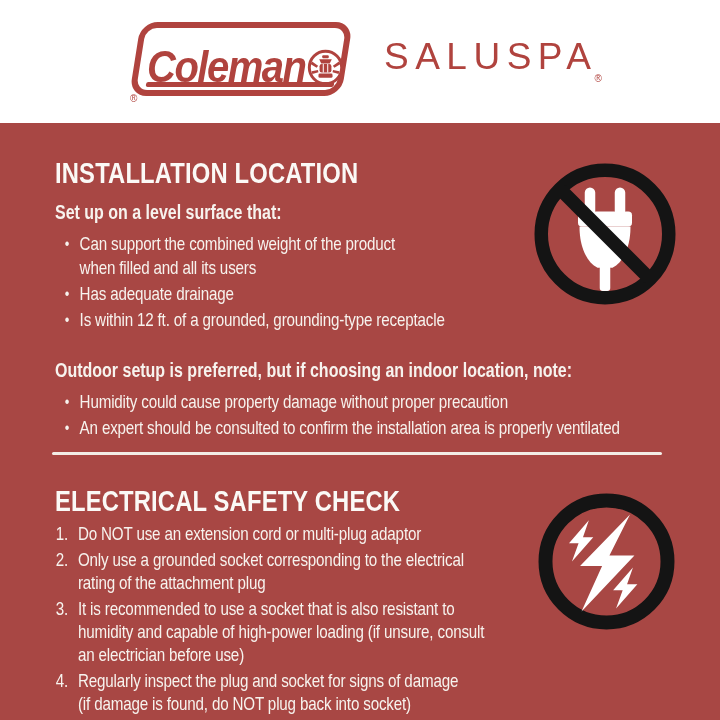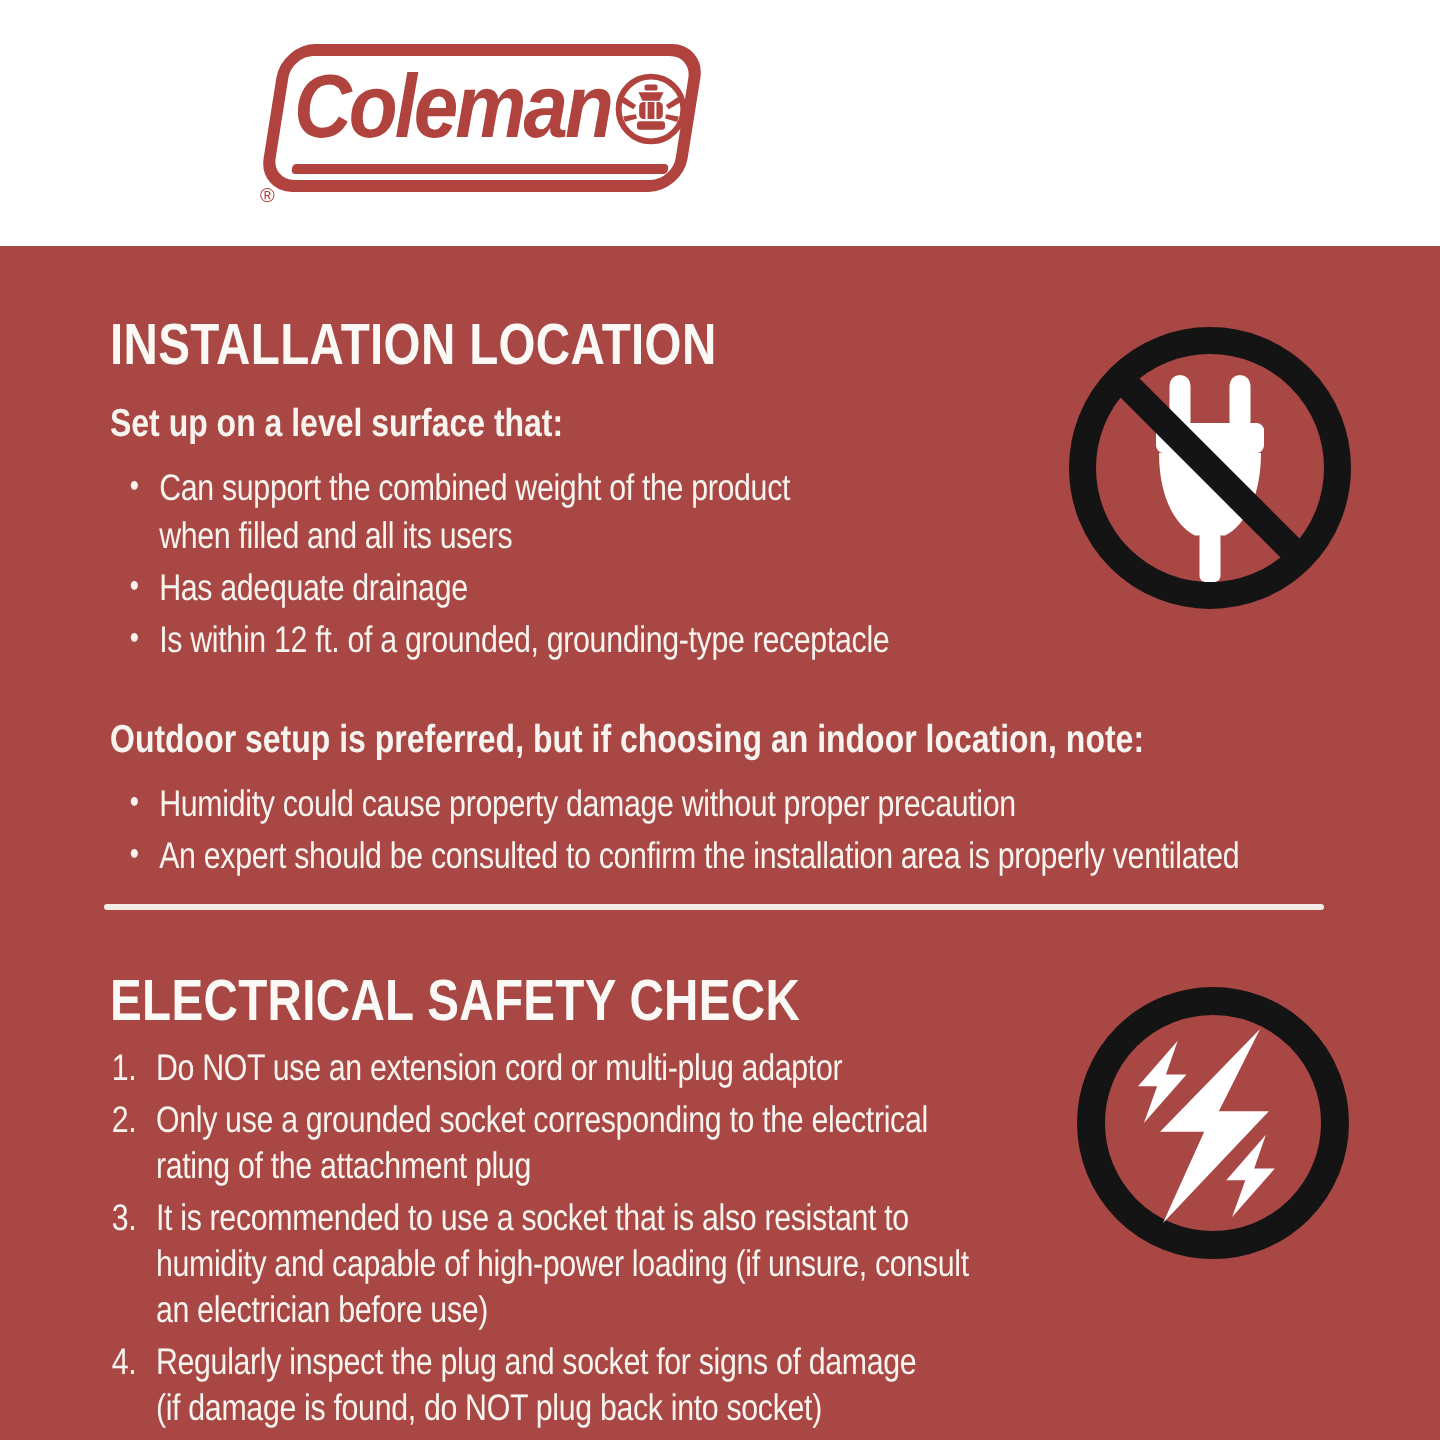--- a/index.html
+++ b/index.html
@@ -6,21 +6,21 @@
   *{box-sizing:border-box;}
   .stage{
     position:relative;width:720px;height:720px;overflow:hidden;
     background:#ffffff;font-family:"Liberation Sans",sans-serif;
     -webkit-font-smoothing:antialiased;
   }
   
   .header{position:absolute;left:0;top:0;width:720px;height:123px;background:#ffffff;}
   .coleman-logo{position:absolute;left:135px;top:22px;width:212px;height:74px;color:#b0433e;}
   .logo-frame{position:absolute;inset:0;border:6px solid #b0433e;border-radius:17px;transform:skewX(-9deg);}
-  .logo-content{position:absolute;inset:0;display:flex;align-items:center;padding:0 8px 10px 12px;}
+  .logo-content{position:absolute;inset:0;display:flex;align-items:flex-end;padding:0 8px 10px 12px;}
   .logo-word{
     font-size:40px;font-weight:700;font-style:italic;letter-spacing:-1.5px;
     transform:scaleY(1.12);transform-origin:center;white-space:nowrap;color:#b0433e;line-height:1;
   }
   .logo-emblem{margin-left:2px;flex:0 0 auto;}
   .logo-underline{position:absolute;left:11px;right:13px;bottom:9px;height:5px;background:#b0433e;border-radius:2px;transform:skewX(-9deg);}
   .logo-reg{position:absolute;left:-5px;bottom:-8px;font-size:10px;font-weight:400;font-style:normal;color:#b0433e;}
   .saluspa{
     position:absolute;left:384px;top:38px;font-size:37px;font-weight:400;
     letter-spacing:6.5px;color:#b0433e;line-height:1;white-space:nowrap;
@@ -78,20 +78,23 @@
           <g stroke="#ffffff" stroke-width="1.1">
             <line x1="17.6" y1="16.2" x2="17.6" y2="25.4"></line>
             <line x1="22.4" y1="16.2" x2="22.4" y2="25.4"></line>
           </g>
         </svg>
       </div>
       <div class="logo-underline"></div>
       <span class="logo-reg">®</span>
     </div>
 
+    <div class="saluspa">
+      <span>SALUSPA</span><span class="saluspa-reg">®</span>
+    </div>
   </div>
 
   <div class="red-panel"></div>
 
   <div class="install-section txt">
     <h1 class="section-title">INSTALLATION LOCATION</h1>
     <p class="bold-line install-intro">Set up on a level surface that:</p>
     <ul class="bullet-list">
       <li>Can support the combined weight of the product
 when filled and all its users</li>

